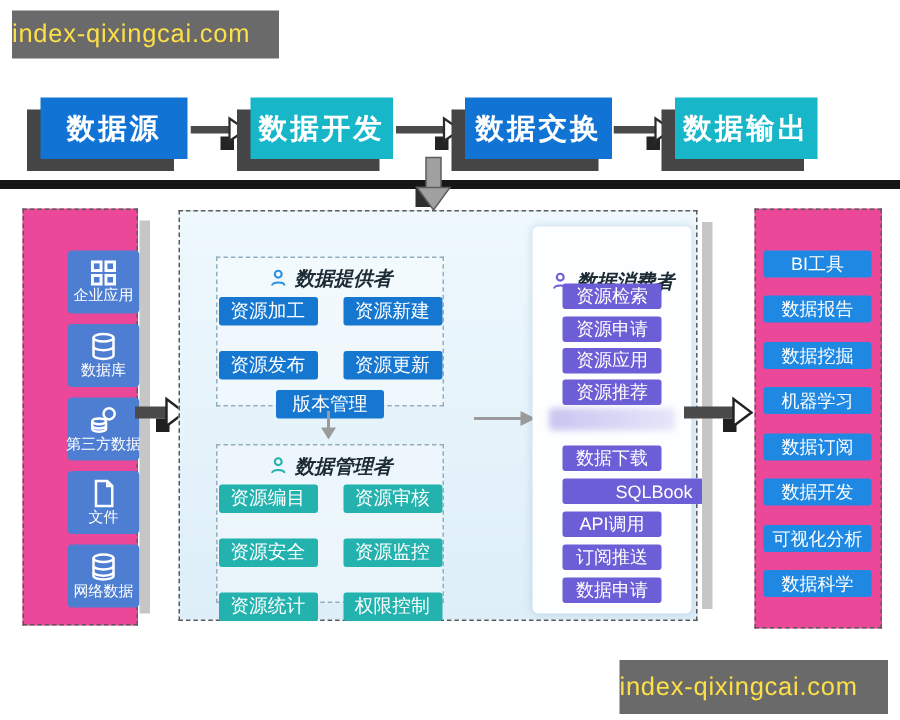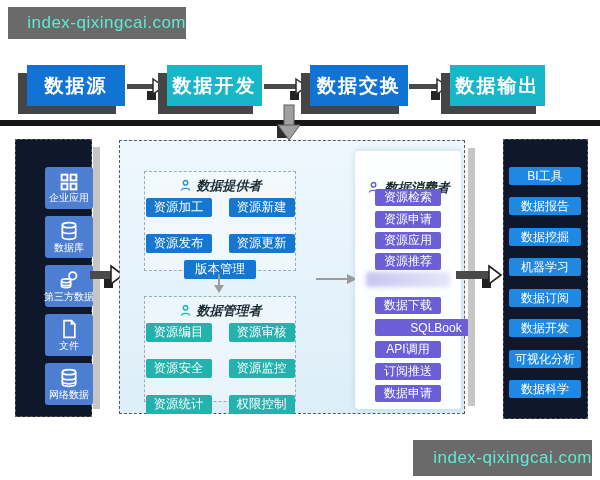--- a/index.html
+++ b/index.html
@@ -1,42 +1,42 @@
 <!DOCTYPE html>
 <html><head>
 <meta charset="utf-8">
 <style>
   html,body{margin:0;padding:0;background:#fff;}
   #canvas{position:relative;width:600px;height:480px;background:#fff;overflow:hidden;
           font-family:"Liberation Sans","DejaVu Sans",sans-serif;}
 
   
-  .wm{position:absolute;background:#6a6a6a;color:#5eead4;font-size:17px;
-      display:flex;align-items:center;justify-content:flex-end;letter-spacing:.5px;}
+  .wm{position:absolute;background:#6a6a6a;color:#fde047;font-size:17px;
+      display:flex;align-items:center;justify-content:flex-start;letter-spacing:.5px;}
   #wm-top{left:8px;top:7px;width:178px;height:32px;}
   #wm-bottom{left:413px;top:440px;width:179px;height:36px;}
 
   
   .flow-box{position:absolute;top:65px;height:41px;display:flex;align-items:center;justify-content:center;
             color:#fff;font-size:19px;font-weight:bold;letter-spacing:2px;
             box-shadow:-9px 8px 0 #454545;}
   .box-blue{background:#1174d4;text-align:right;}
   .box-teal{background:#17b6c9;}
   #fb1{left:27px;width:98px;}
   #fb2{left:167px;width:95px;}
   #fb3{left:310px;width:98px;}
   #fb4{left:450px;width:95px;}
   .flow-arrow{position:absolute;top:76px;}
 
   
   #divider{position:absolute;left:0;top:120px;width:600px;height:6px;background:#161616;}
   #down-arrow{position:absolute;left:271px;top:104px;}
 
   
-  .dashed-box{position:absolute;border:1px dashed #5a5a5a;background:#0f172a;box-sizing:border-box;}
+  .dashed-box{position:absolute;border:1px dashed #5a5a5a;background:#ec4899;box-sizing:border-box;}
   #left-panel{left:15px;top:139px;width:77px;height:278px;}
   #middle-panel{left:119px;top:140px;width:346px;height:274px;
                 background:linear-gradient(180deg,#eef8fd,#ddeef8);}
   #right-panel{left:503px;top:139px;width:85px;height:280px;}
   .edge-strip{position:absolute;background:#c6c6c6;width:7px;}
   #strip-left{left:93px;top:147px;height:262px;}
   #strip-mid{left:468px;top:148px;height:258px;}
 
   
   .tile{position:absolute;left:29px;width:48px;height:42px;background:#4d7ed2;border-radius:3px;

